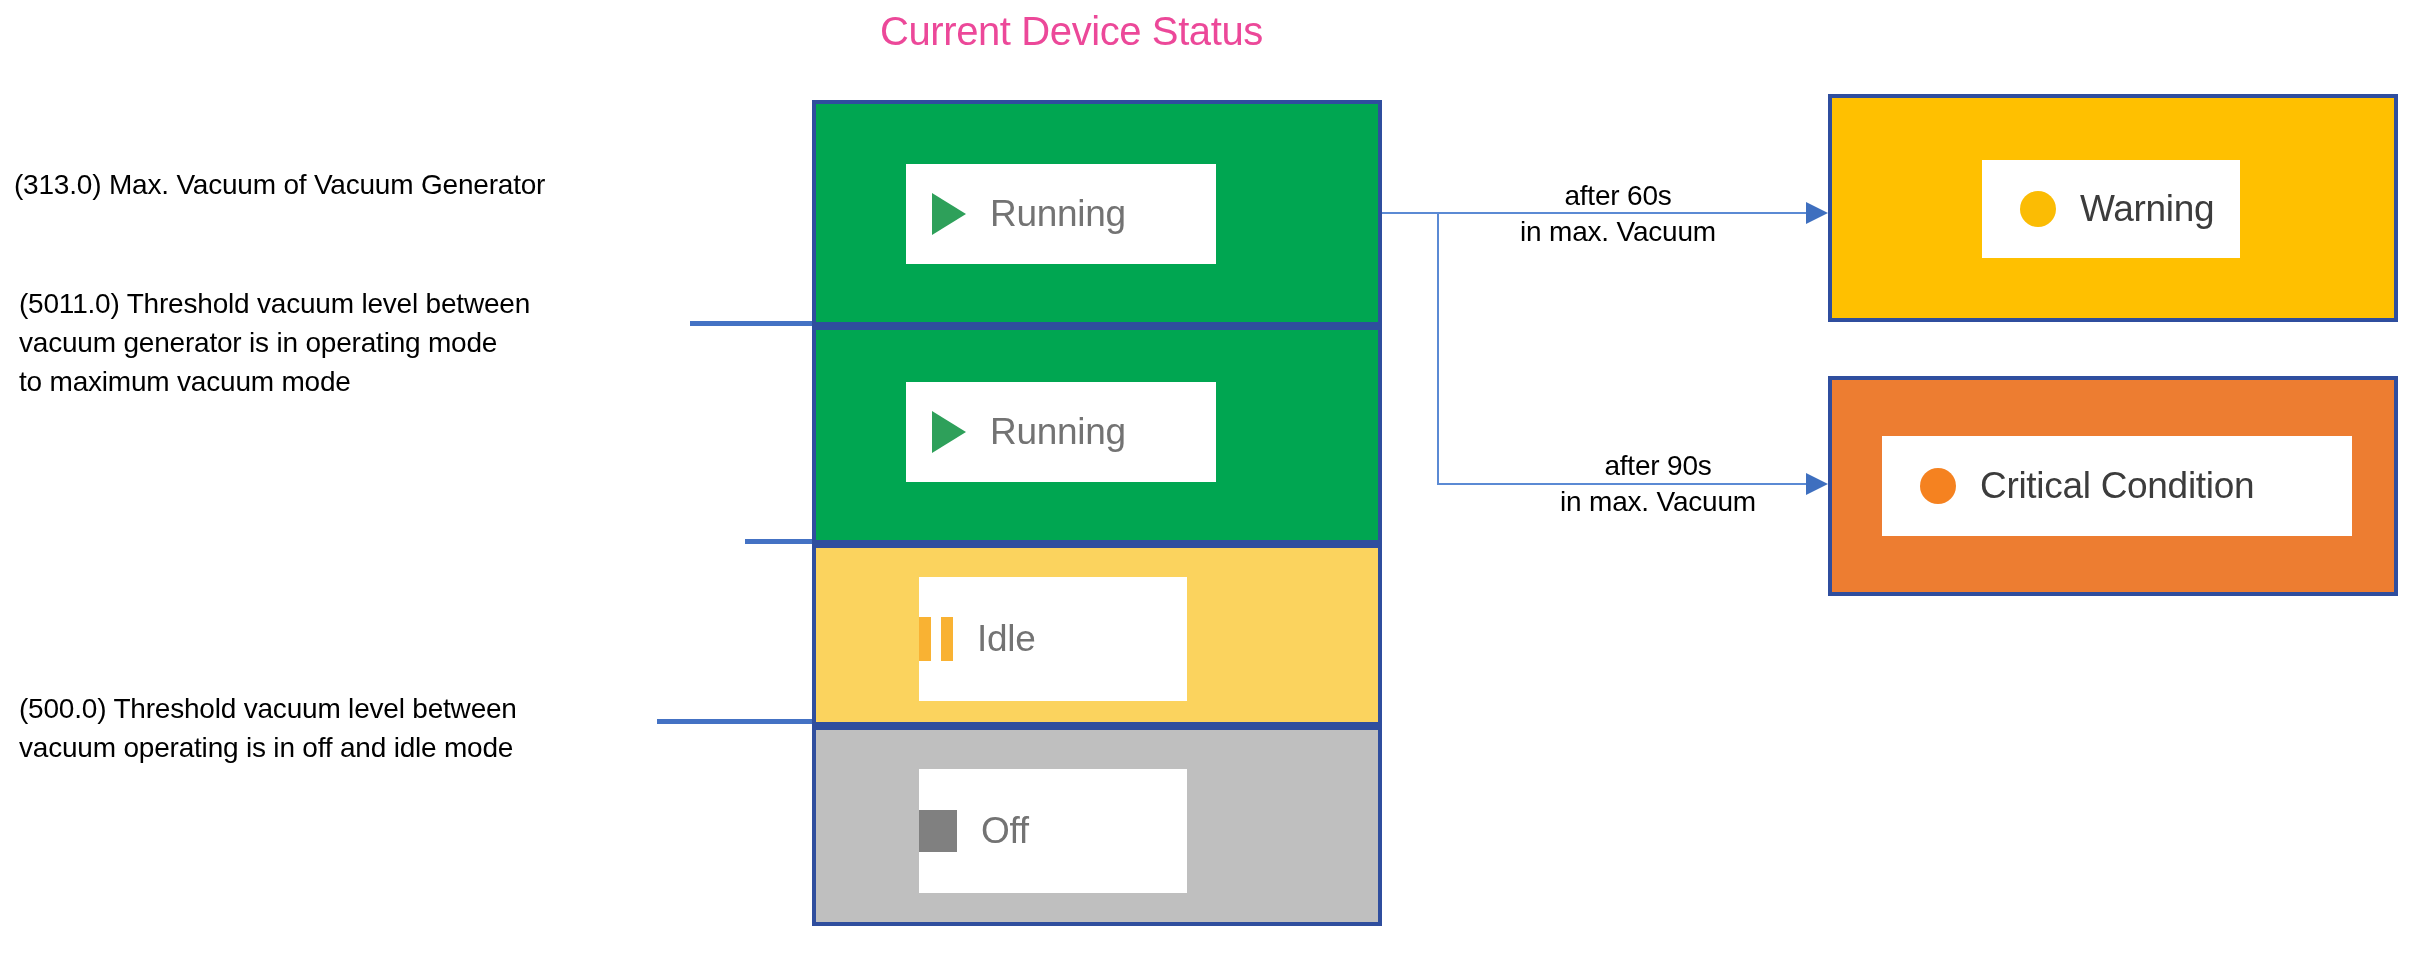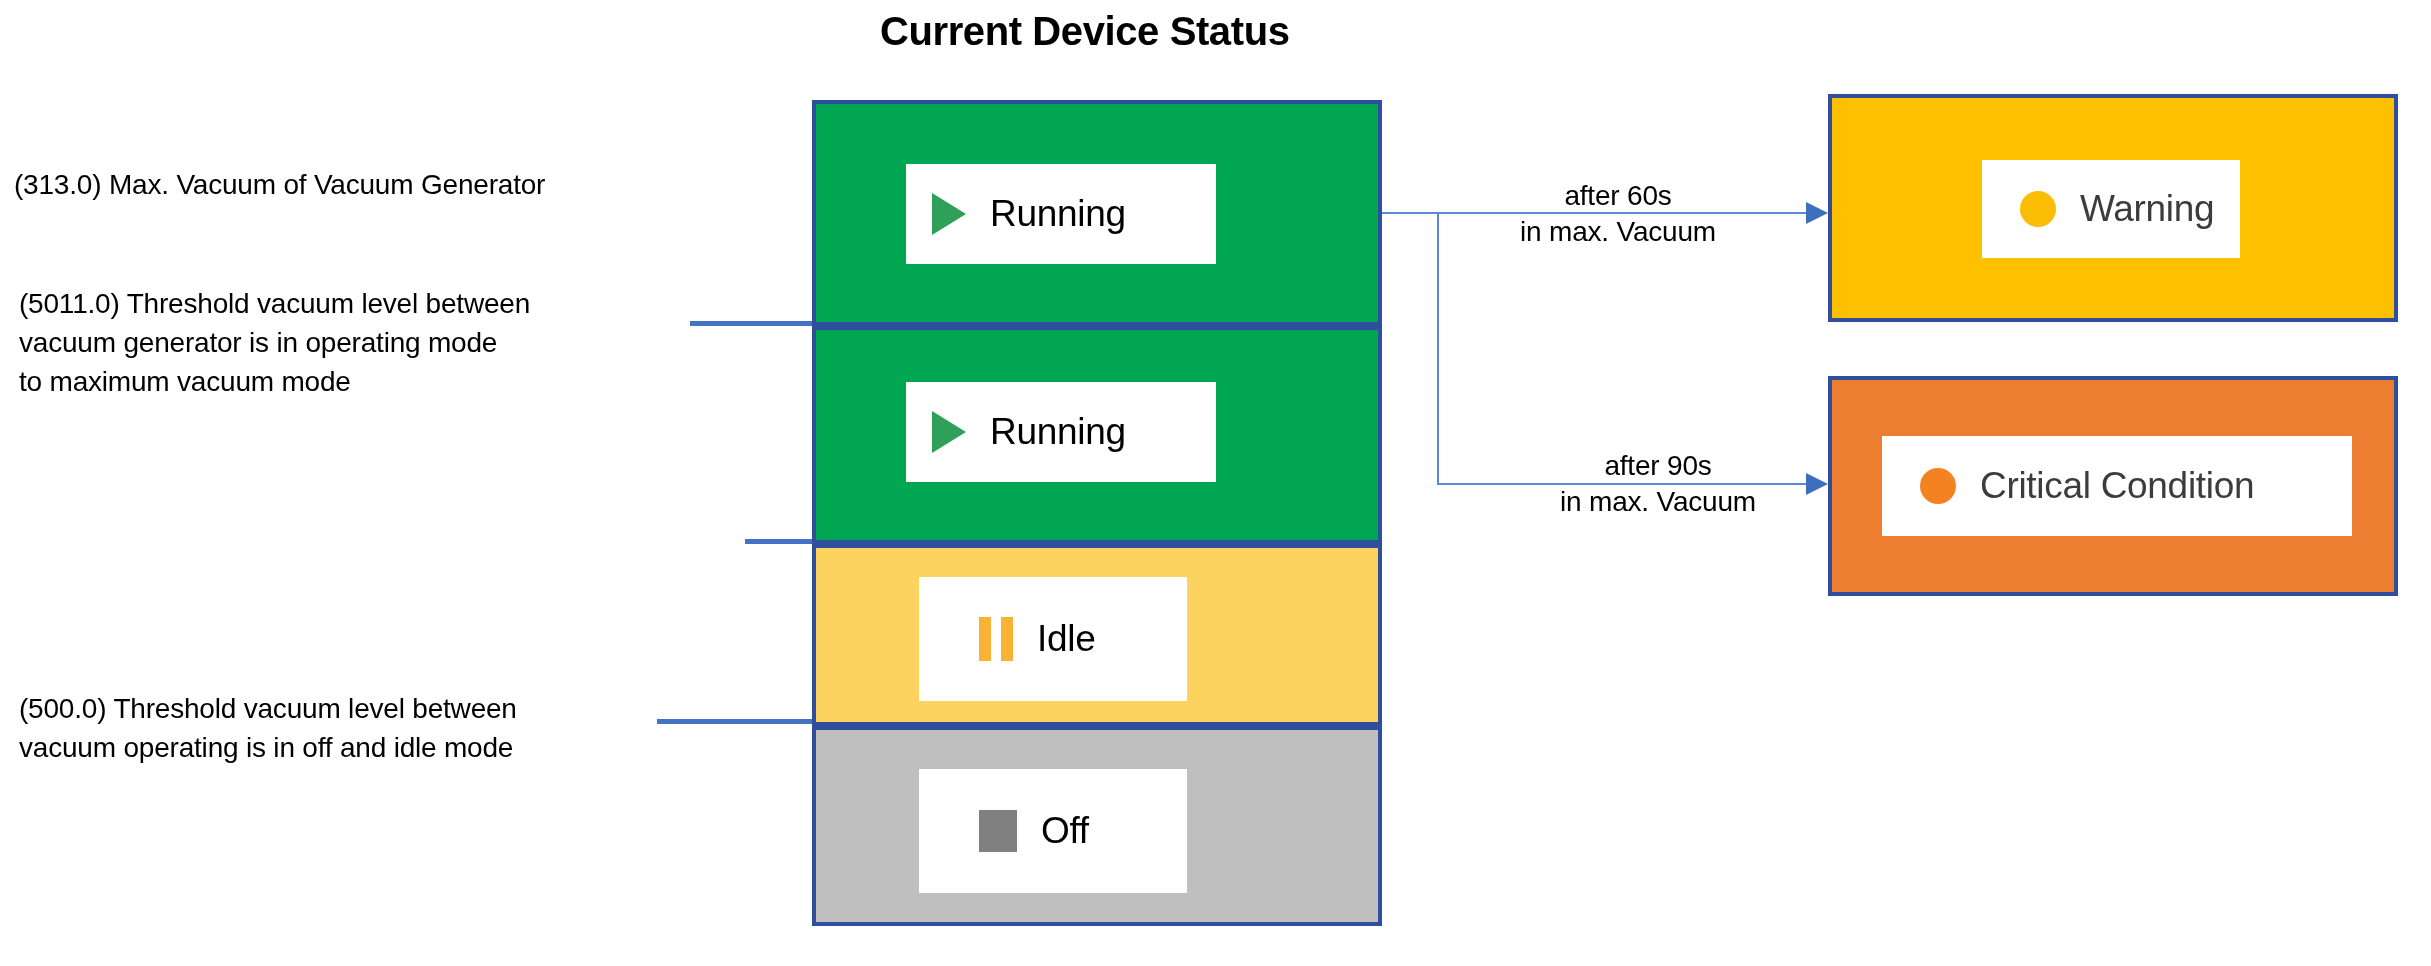--- a/index.html
+++ b/index.html
@@ -17,24 +17,24 @@
     width: 2431px;
     height: 966px;
     background: #ffffff;
     overflow: hidden;
   }
 
   
   .heading {
     position: absolute;
     font-family: "Liberation Sans", sans-serif;
-    font-weight: bold;
+    font-weight: normal;
     font-size: 40px;
     letter-spacing: -0.4px;
-    color: #000000;
+    color: #ec4899;
     white-space: nowrap;
   }
   #heading-status { left: 880px; top: 9px; }
   #heading-condition { left: 1925px; top: 9px; }
 
   
   .annotation {
     position: absolute;
     font-family: "Liberation Sans", sans-serif;
     font-size: 28px;
@@ -93,31 +93,30 @@
   .chip-wide {
     left: 90px;
     width: 310px;
     height: 100px;
     padding-left: 26px;
   }
   .chip-narrow {
     left: 103px;
     width: 268px;
     height: 124px;
-    padding-left: 60px;
   }
   #chip-running-max { top: 60px; }
   #chip-running-op  { top: 52px; }
   #chip-idle        { top: 29px; }
   #chip-off         { top: 39px; }
 
   .chip-label {
     font-family: "Liberation Sans", sans-serif;
     font-size: 37px;
-    color: #000000;
+    color: #737373;
     letter-spacing: -0.3px;
     white-space: nowrap;
   }
   .chip-narrow .chip-label { font-size: 37px; }
 
   
   .icon-box {
     flex: 0 0 auto;
     display: flex;
     align-items: center;

